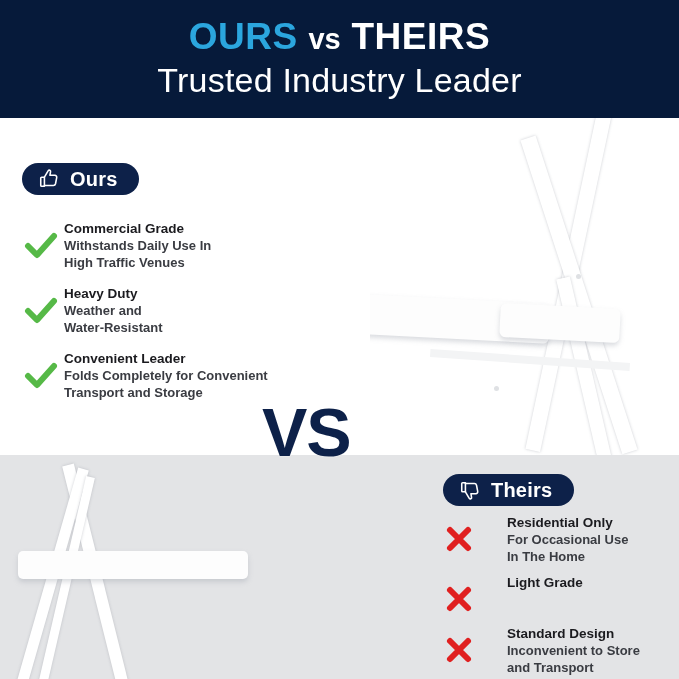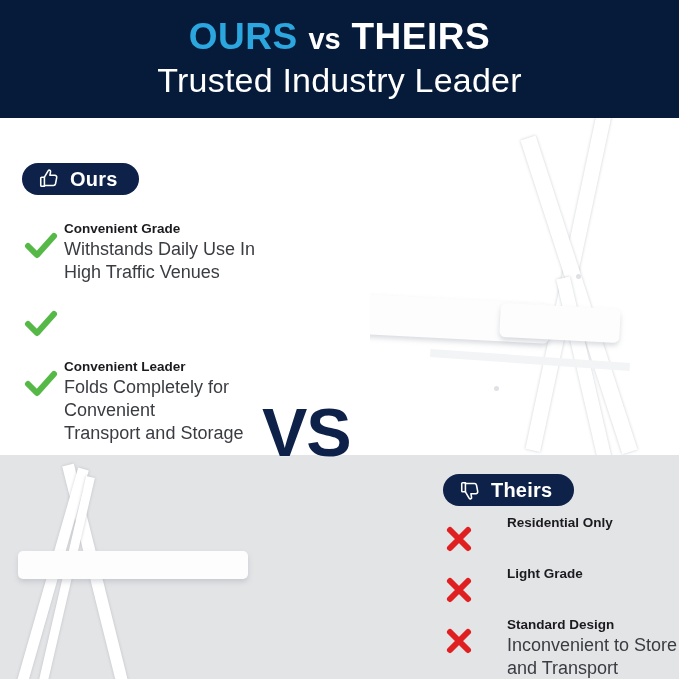--- a/index.html
+++ b/index.html
@@ -170,22 +170,22 @@
 
   .texts { flex: 1 1 auto; padding-top: 1px; }
   .feat-title {
     font-size: 13.5px;
     font-weight: bold;
     color: #1b1b1f;
     line-height: 1.25;
     white-space: nowrap;
   }
   .feat-desc {
-    font-size: 18px;
-    font-weight: normal;
+    font-size: 13px;
+    font-weight: bold;
     color: #3a3c42;
     line-height: 1.28;
     white-space: pre-line;
   }
 </style>
 </head>
 <body>
 
 <div id="infographic">
 
@@ -237,31 +237,36 @@
 
   <div class="list list-ours">
 
     <div class="row">
       <span class="mark">
         <svg width="34" height="28" viewBox="0 0 34 28" fill="none" stroke="#56b947" stroke-width="6" stroke-linecap="round" stroke-linejoin="round">
           <path d="M4 14 L13 23 L30 4"></path>
         </svg>
       </span>
       <span class="texts">
-        <span class="feat-title">Convenient Grade</span>
+        <span class="feat-title">Commercial Grade</span>
         <span class="feat-desc" style="display:block;">Withstands Daily Use In
 High Traffic Venues</span>
       </span>
     </div>
 
     <div class="row">
       <span class="mark">
         <svg width="34" height="28" viewBox="0 0 34 28" fill="none" stroke="#56b947" stroke-width="6" stroke-linecap="round" stroke-linejoin="round">
           <path d="M4 14 L13 23 L30 4"></path>
         </svg>
+      </span>
+      <span class="texts">
+        <span class="feat-title">Heavy Duty</span>
+        <span class="feat-desc" style="display:block;">Weather and
+Water-Resistant</span>
       </span>
     </div>
 
     <div class="row">
       <span class="mark">
         <svg width="34" height="28" viewBox="0 0 34 28" fill="none" stroke="#56b947" stroke-width="6" stroke-linecap="round" stroke-linejoin="round">
           <path d="M4 14 L13 23 L30 4"></path>
         </svg>
       </span>
       <span class="texts">
@@ -286,20 +291,22 @@
   <div class="list list-theirs">
 
     <div class="row row-theirs">
       <span class="mark mark-theirs">
         <svg width="28" height="28" viewBox="0 0 28 28" fill="none" stroke="#e02020" stroke-width="6" stroke-linecap="round">
           <path d="M5 5 L23 23 M23 5 L5 23"></path>
         </svg>
       </span>
       <span class="texts">
         <span class="feat-title">Residential Only</span>
+        <span class="feat-desc" style="display:block;">For Occasional Use
+In The Home</span>
       </span>
     </div>
 
     <div class="row row-theirs">
       <span class="mark mark-theirs">
         <svg width="28" height="28" viewBox="0 0 28 28" fill="none" stroke="#e02020" stroke-width="6" stroke-linecap="round">
           <path d="M5 5 L23 23 M23 5 L5 23"></path>
         </svg>
       </span>
       <span class="texts">

